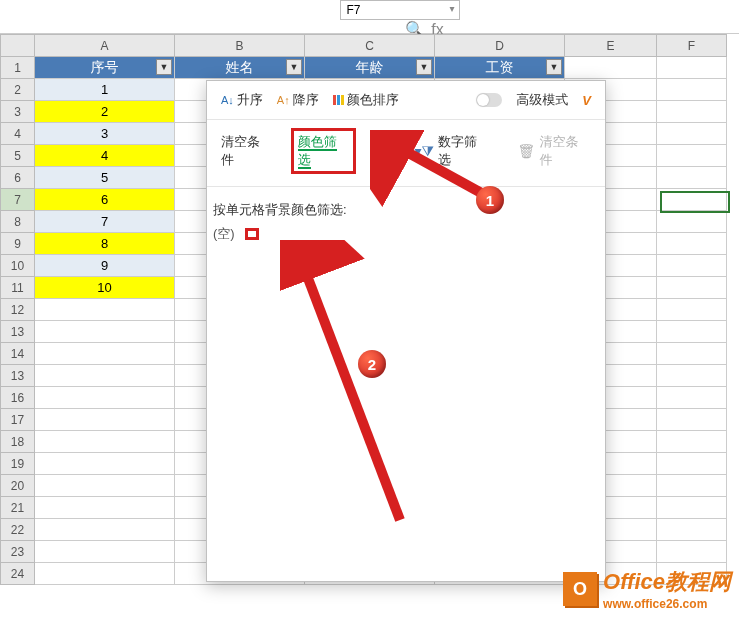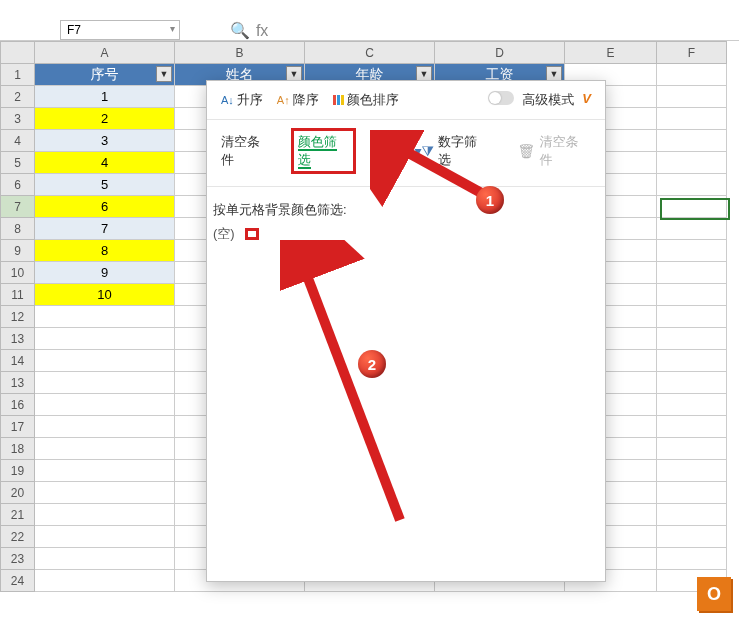--- a/index.html
+++ b/index.html
@@ -6,25 +6,26 @@
     body {
       font-family: "Microsoft YaHei", Arial, sans-serif;
       font-size: 12px;
       background: #fff;
       width: 739px;
       height: 617px;
       position: relative;
       overflow: hidden;
     }
     .namebox-row {
-      height: 41px;
+      height: 34px;
       display: flex;
-      align-items: flex-end;
+      align-items: center;
       border-bottom: 1px solid #ccc;
       padding-left: 60px;
+      flex-direction: column;
     }
     .namebox {
       width: 120px;
       height: 20px;
       border: 1px solid #bbb;
       background:#fff;
       padding: 2px 6px;
       font-size: 12px;
       position: relative;
     }
@@ -117,21 +118,21 @@
     }
     .fp-btn{ display:flex; align-items:center; gap:3px; cursor:pointer; }
     .sort-ico{
       font-size:11px; color:#2a6fb4;
     }
     .sort-ico2{ color:#d88a2e; font-size:11px;}
     .color-sort-ico{
       display:inline-flex; gap:1px;
     }
     .color-sort-ico span{width:3px;height:10px;}
-    .adv{ margin-left:auto; display:flex; align-items:flex-start; gap:8px;}
+    .adv{ margin-left:auto; display:flex; align-items:center; gap:14px;}
     .switch{
       width:26px;height:14px;border-radius:7px;background:#ddd;position:relative;
     }
     .switch::before{content:"";position:absolute;left:1px;top:1px;width:12px;height:12px;border-radius:50%;background:#fff;box-shadow:0 0 2px rgba(0,0,0,.3);}
     .v-badge{color:#e67817;font-weight:bold;font-style:italic;}
     .fp-tabs{
       display:flex; align-items:center;
       padding:8px 14px 12px;
       gap:18px;
       border-bottom:1px solid #e5e5e5;
@@ -501,13 +502,17 @@
       <marker id="ah2" markerWidth="14" markerHeight="14" refX="3" refY="6" orient="auto">
         <polygon points="0,0 12,6 0,12" fill="#d62020"></polygon>
       </marker>
     </defs>
   <line x1="120" y1="280" x2="18" y2="12" stroke="#d62020" stroke-width="10" marker-end="url(#ah2)"></line>
 </svg>
 <div class="badge-circle" style="left:358px; top:350px;">2</div>
 
 <div class="watermark">
   <div class="wm-logo">O</div>
+  <div class="wm-text">
+    <div class="line1">Office教程网</div>
+    <div class="line2">www.office26.com</div>
+  </div>
 </div>
 
 </body></html>

